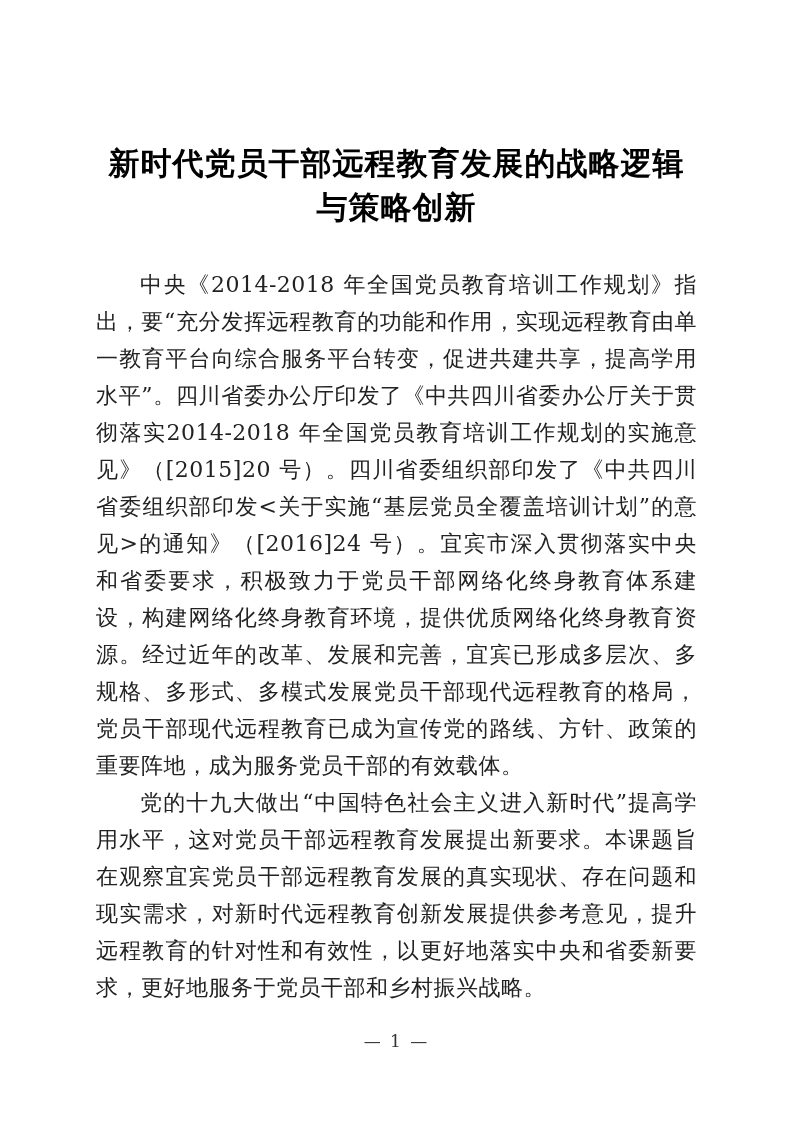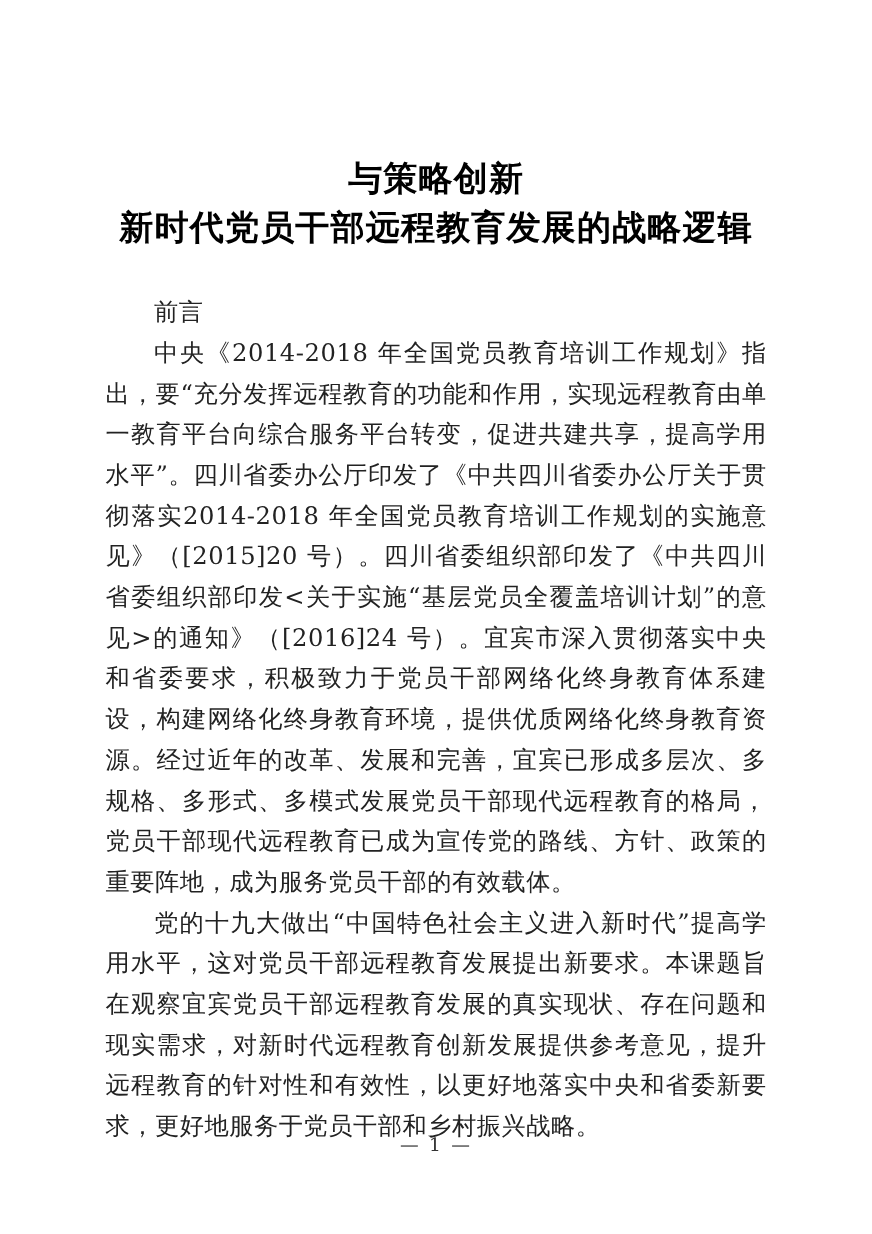--- a/index.html
+++ b/index.html
@@ -63,26 +63,25 @@
     color: #333333;
     letter-spacing: 2px;
   }
 </style>
 </head>
 <body>
 
 <div class="page">
 
   <h1 class="doc-title">
+    <span class="title-line">新时代党员干部远程教育发展的战略逻辑</span>
     <span class="title-line">与策略创新</span>
-    <span class="title-line">新时代党员干部远程教育发展的战略逻辑</span>
   </h1>
 
   <div class="body-text">
-    <p>前言</p>
     <p>中央《2014-2018 年全国党员教育培训工作规划》指出，要“充分发挥远程教育的功能和作用，实现远程教育由单一教育平台向综合服务平台转变，促进共建共享，提高学用水平”。四川省委办公厅印发了《中共四川省委办公厅关于贯彻落实2014-2018 年全国党员教育培训工作规划的实施意见》（[2015]20 号）。四川省委组织部印发了《中共四川省委组织部印发&lt;关于实施“基层党员全覆盖培训计划”的意见&gt;的通知》（[2016]24 号）。宜宾市深入贯彻落实中央和省委要求，积极致力于党员干部网络化终身教育体系建设，构建网络化终身教育环境，提供优质网络化终身教育资源。经过近年的改革、发展和完善，宜宾已形成多层次、多规格、多形式、多模式发展党员干部现代远程教育的格局，党员干部现代远程教育已成为宣传党的路线、方针、政策的重要阵地，成为服务党员干部的有效载体。</p>
     <p>党的十九大做出“中国特色社会主义进入新时代”提高学用水平，这对党员干部远程教育发展提出新要求。本课题旨在观察宜宾党员干部远程教育发展的真实现状、存在问题和现实需求，对新时代远程教育创新发展提供参考意见，提升远程教育的针对性和有效性，以更好地落实中央和省委新要求，更好地服务于党员干部和乡村振兴战略。</p>
   </div>
 
   <div class="page-footer">
     <span>— 1 —</span>
   </div>
 
 </div>
 

